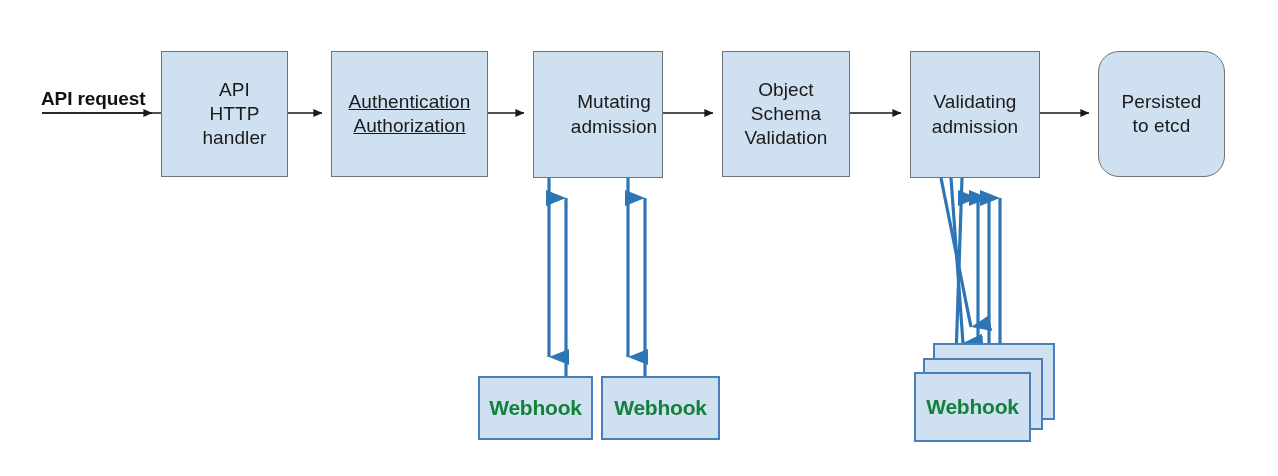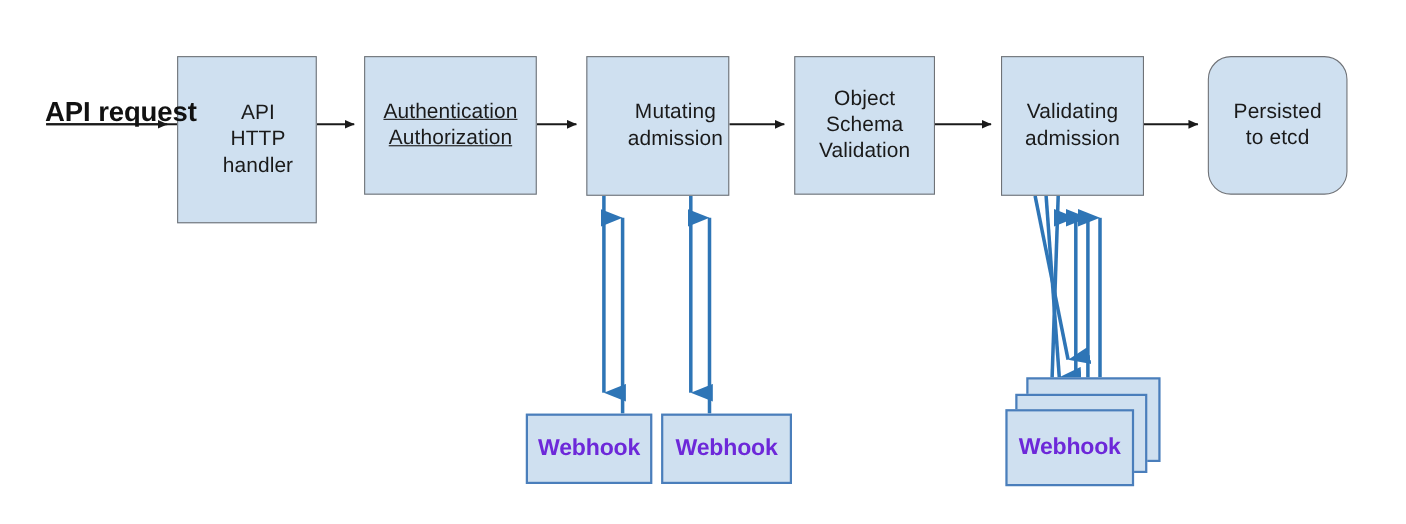--- a/index.html
+++ b/index.html
@@ -45,34 +45,34 @@
   }
   .webhook {
     position: absolute;
     box-sizing: border-box;
     background: #cfe0f0;
     border: 2px solid #4a7ebb;
     display: flex;
     align-items: center;
     justify-content: center;
     text-align: center;
-    color: #6d28d9;
+    color: #15803d;
     font-size: 21px;
     font-weight: bold;
     letter-spacing: -0.2px;
   }
   .webhook-ghost {
     position: absolute;
     box-sizing: border-box;
     background: #cfe0f0;
     border: 2px solid #4a7ebb;
   }
   .edge-label {
     position: absolute;
-    font-size: 25px;
+    font-size: 19px;
     font-weight: bold;
     color: #111111;
     letter-spacing: -0.1px;
     white-space: nowrap;
     z-index: 6;
   }
 </style>
 </head>
 <body>
 
@@ -131,21 +131,21 @@
       <line x1="989" y1="358" x2="989" y2="198" stroke="#2e75b6" stroke-width="3.2" marker-end="url(#arrow-blue-up)"></line>
     </g>
     <g>
       <line x1="962" y1="178" x2="956" y2="357" stroke="#2e75b6" stroke-width="3.2" marker-end="url(#arrow-blue-down)"></line>
       <line x1="978" y1="372" x2="978" y2="198" stroke="#2e75b6" stroke-width="3.2" marker-end="url(#arrow-blue-up)"></line>
     </g>
   </svg>
 
   <div class="edge-label" style="left:41px; top:88px;">API request</div>
 
-  <div class="node" style="left:161px; top:51px; width:127px; height:152px;padding-left:20px;">
+  <div class="node" style="left:161px; top:51px; width:127px; height:126px;padding-left:20px;">
     <span class="lines">API
 HTTP
 handler</span>
   </div>
 
   <div class="node" style="left:331px; top:51px; width:157px; height:126px;text-decoration:underline;">
     <span class="lines">Authentication
 Authorization</span>
   </div>
 

